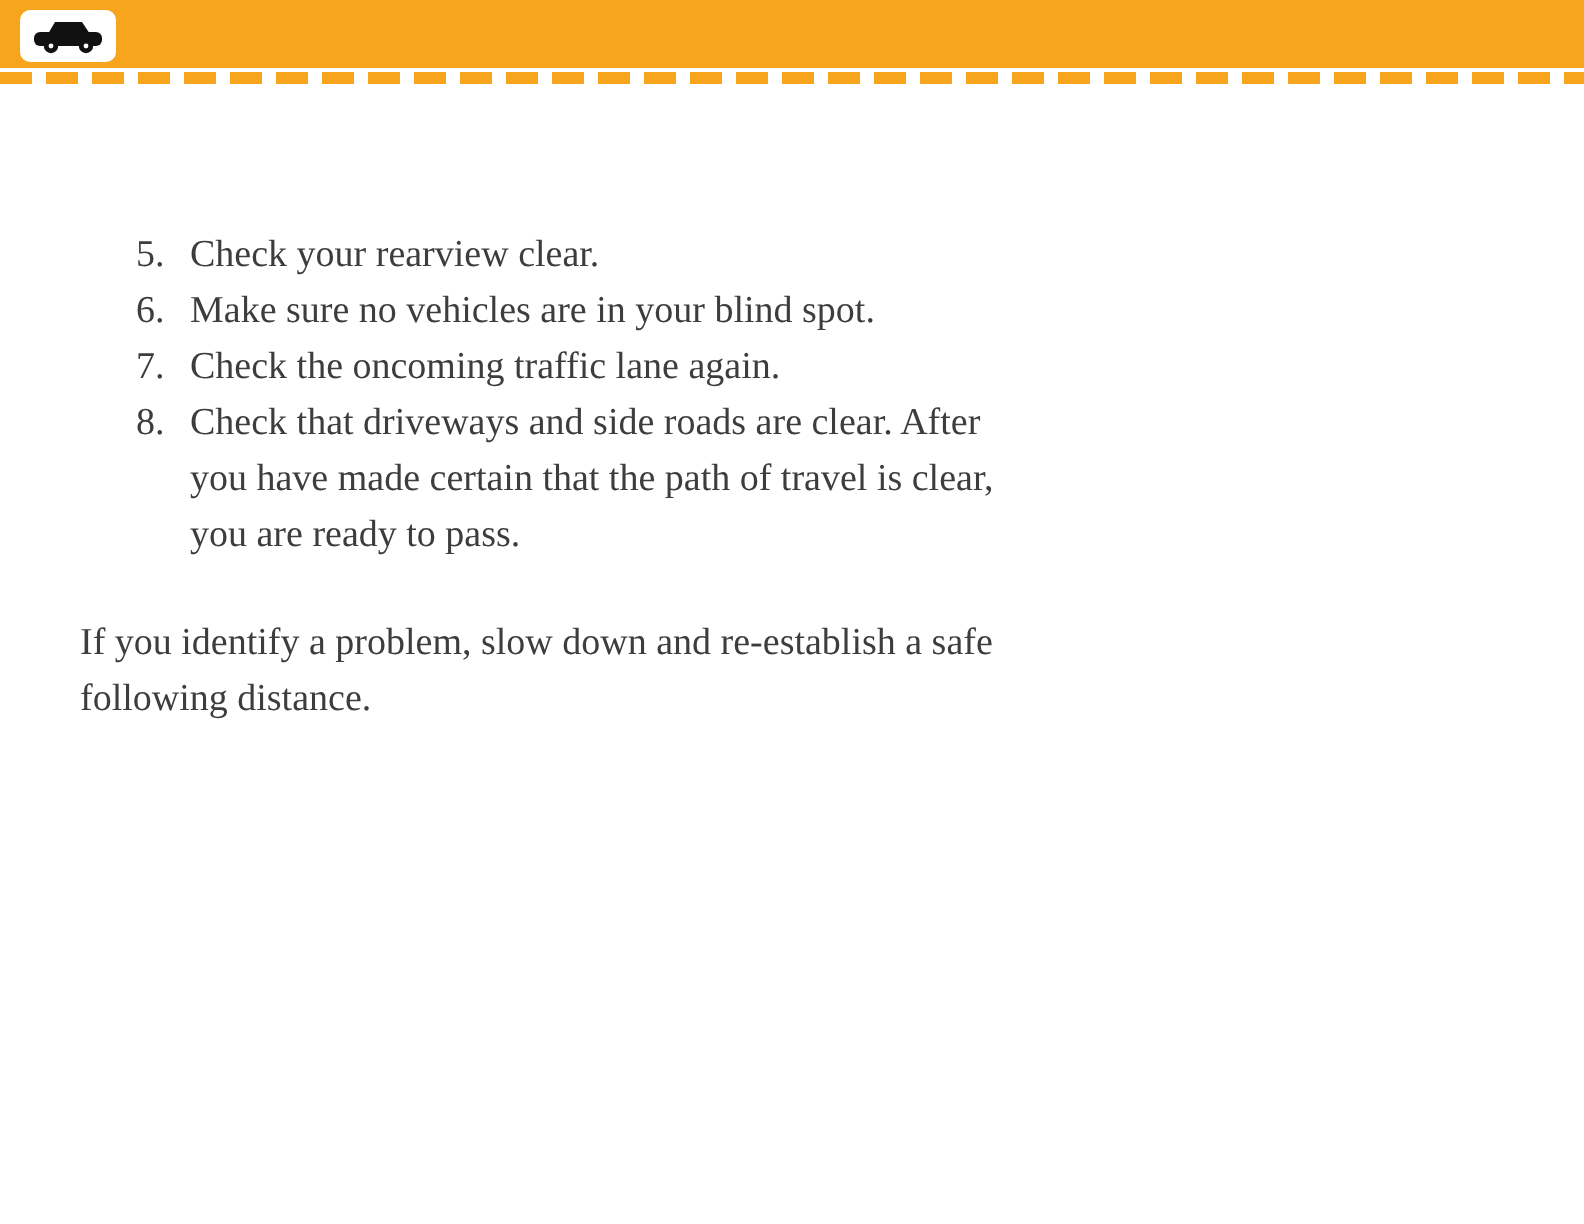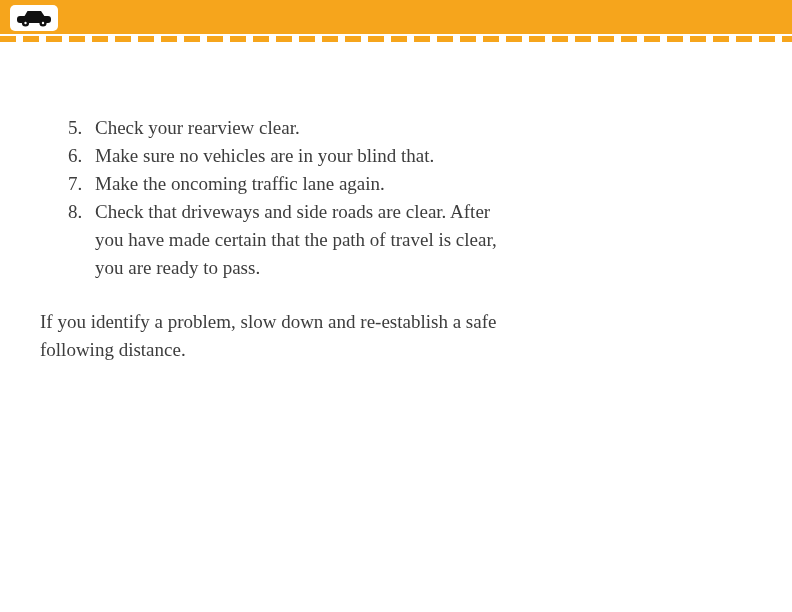--- a/index.html
+++ b/index.html
@@ -113,25 +113,25 @@
 
   <main class="content">
 
     <ol class="steps">
       <li>
         <span class="num">5.</span>
         <span class="txt">Check your rearview clear.</span>
       </li>
       <li>
         <span class="num">6.</span>
-        <span class="txt">Make sure no vehicles are in your blind that.</span>
+        <span class="txt">Make sure no vehicles are in your blind spot.</span>
       </li>
       <li>
         <span class="num">7.</span>
-        <span class="txt">Make the oncoming traffic lane again.</span>
+        <span class="txt">Check the oncoming traffic lane again.</span>
       </li>
       <li>
         <span class="num">8.</span>
         <span class="txt">Check that driveways and side roads are clear. After
 you have made certain that the path of travel is clear,
 you are ready to pass.</span>
       </li>
     </ol>
 
     <p class="note">If you identify a problem, slow down and re-establish a safe

